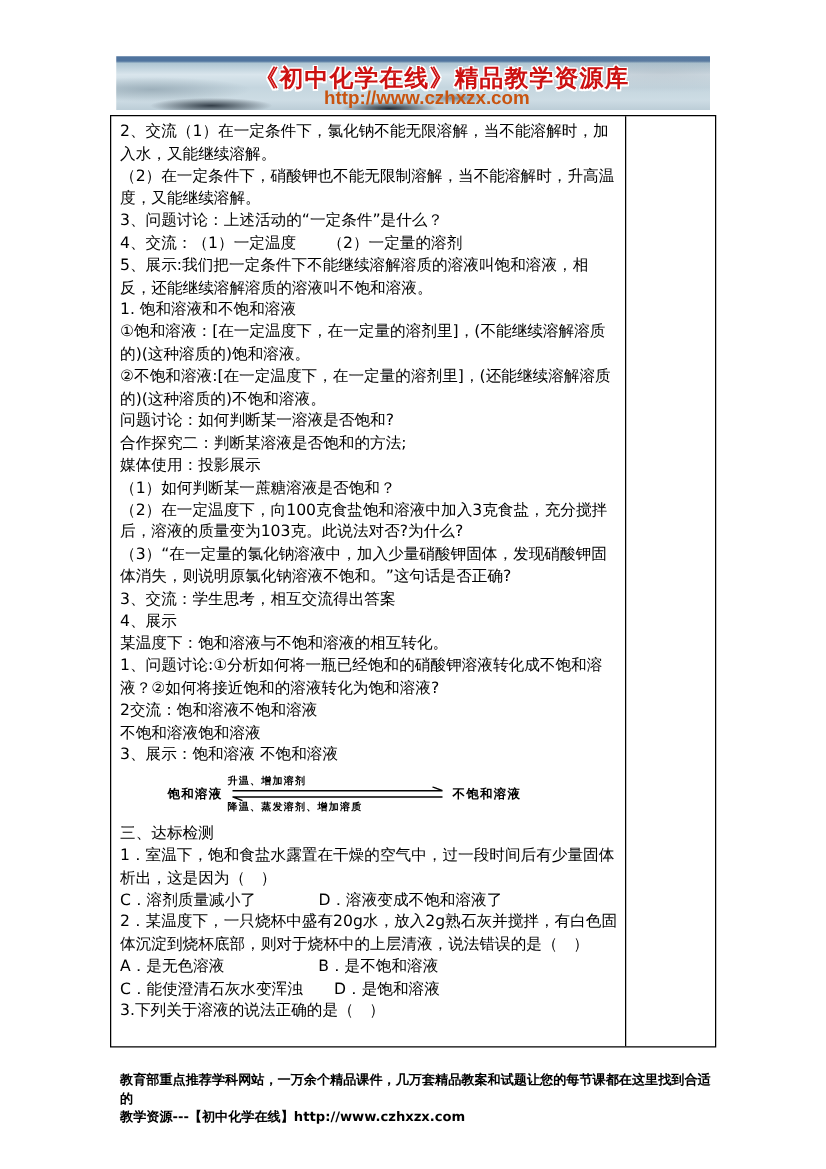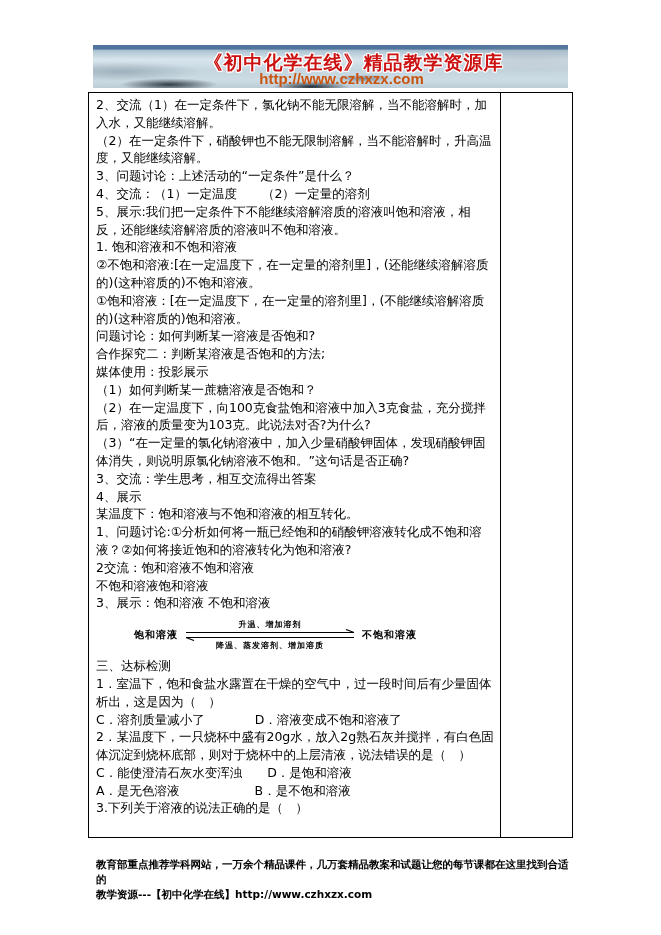--- a/index.html
+++ b/index.html
@@ -47,21 +47,21 @@
     margin:0;font-size:12.5px;line-height:17.8px;word-break:break-all;
     font-family:"DejaVu Sans",sans-serif;
   }
 
   
   .diagram{
     margin:7px 0 6px 38px;display:flex;align-items:center;gap:4px;
     font-weight:bold;color:#000;
   }
   .dg-left,.dg-right{font-size:10px;white-space:nowrap;letter-spacing:1px;}
-  .dg-mid{display:inline-flex;flex-direction:column;align-items:center;width:176px;}
+  .dg-mid{display:inline-flex;flex-direction:column;width:176px;}
   .dg-top,.dg-bottom{font-size:8px;white-space:nowrap;letter-spacing:1px;}
   .dg-top{margin-bottom:-1px;}
   .dg-bottom{margin-top:-1px;}
   .dg-arrows{display:block;}
 
   
   .footer{
     position:absolute;left:96px;top:857px;width:475px;
     font-size:10.5px;font-weight:bold;line-height:15px;color:#000;
     font-family:"DejaVu Sans",sans-serif;
@@ -80,22 +80,22 @@
   <div class="doc-table">
     <div class="cell-main">
 
       <div>
           <p class="line">2、交流（1）在一定条件下，氯化钠不能无限溶解，当不能溶解时，加入水，又能继续溶解。</p>
           <p class="line">（2）在一定条件下，硝酸钾也不能无限制溶解，当不能溶解时，升高温度，又能继续溶解。</p>
           <p class="line">3、问题讨论：上述活动的“一定条件”是什么？</p>
           <p class="line">4、交流：（1）一定温度　　（2）一定量的溶剂</p>
           <p class="line">5、展示:我们把一定条件下不能继续溶解溶质的溶液叫饱和溶液，相反，还能继续溶解溶质的溶液叫不饱和溶液。</p>
           <p class="line">1. 饱和溶液和不饱和溶液</p>
+          <p class="line">①饱和溶液：[在一定温度下，在一定量的溶剂里]，(不能继续溶解溶质的)(这种溶质的)饱和溶液。</p>
           <p class="line">②不饱和溶液:[在一定温度下，在一定量的溶剂里]，(还能继续溶解溶质的)(这种溶质的)不饱和溶液。</p>
-          <p class="line">①饱和溶液：[在一定温度下，在一定量的溶剂里]，(不能继续溶解溶质的)(这种溶质的)饱和溶液。</p>
           <p class="line">问题讨论：如何判断某一溶液是否饱和?</p>
           <p class="line">合作探究二：判断某溶液是否饱和的方法;</p>
           <p class="line">媒体使用：投影展示</p>
           <p class="line">（1）如何判断某一蔗糖溶液是否饱和？</p>
           <p class="line">（2）在一定温度下，向100克食盐饱和溶液中加入3克食盐，充分搅拌后，溶液的质量变为103克。此说法对否?为什么?</p>
           <p class="line">（3）“在一定量的氯化钠溶液中，加入少量硝酸钾固体，发现硝酸钾固体消失，则说明原氯化钠溶液不饱和。”这句话是否正确?</p>
           <p class="line">3、交流：学生思考，相互交流得出答案</p>
           <p class="line">4、展示</p>
           <p class="line">某温度下：饱和溶液与不饱和溶液的相互转化。</p>
           <p class="line">1、问题讨论:①分析如何将一瓶已经饱和的硝酸钾溶液转化成不饱和溶液？②如何将接近饱和的溶液转化为饱和溶液?</p>
@@ -115,22 +115,22 @@
           <span class="dg-bottom">降温、蒸发溶剂、增加溶质</span>
         </span>
         <span class="dg-right">不饱和溶液</span>
       </div>
 
       <div>
           <p class="line">三、达标检测</p>
           <p class="line">1．室温下，饱和食盐水露置在干燥的空气中，过一段时间后有少量固体析出，这是因为（　）</p>
           <p class="line">C．溶剂质量减小了　　　　D．溶液变成不饱和溶液了</p>
           <p class="line">2．某温度下，一只烧杯中盛有20g水，放入2g熟石灰并搅拌，有白色固体沉淀到烧杯底部，则对于烧杯中的上层清液，说法错误的是（　）</p>
+          <p class="line">A．是无色溶液　　　　　　B．是不饱和溶液</p>
           <p class="line">C．能使澄清石灰水变浑浊　　D．是饱和溶液</p>
-          <p class="line">A．是无色溶液　　　　　　B．是不饱和溶液</p>
           <p class="line">3.下列关于溶液的说法正确的是（　）</p>
         </div>
 
     </div>
     <div class="cell-side"></div>
   </div>
 
   <div class="footer">
     <div>教育部重点推荐学科网站，一万余个精品课件，几万套精品教案和试题让您的每节课都在这里找到合适的</div>
     <div>教学资源---【初中化学在线】http://www.czhxzx.com</div>

